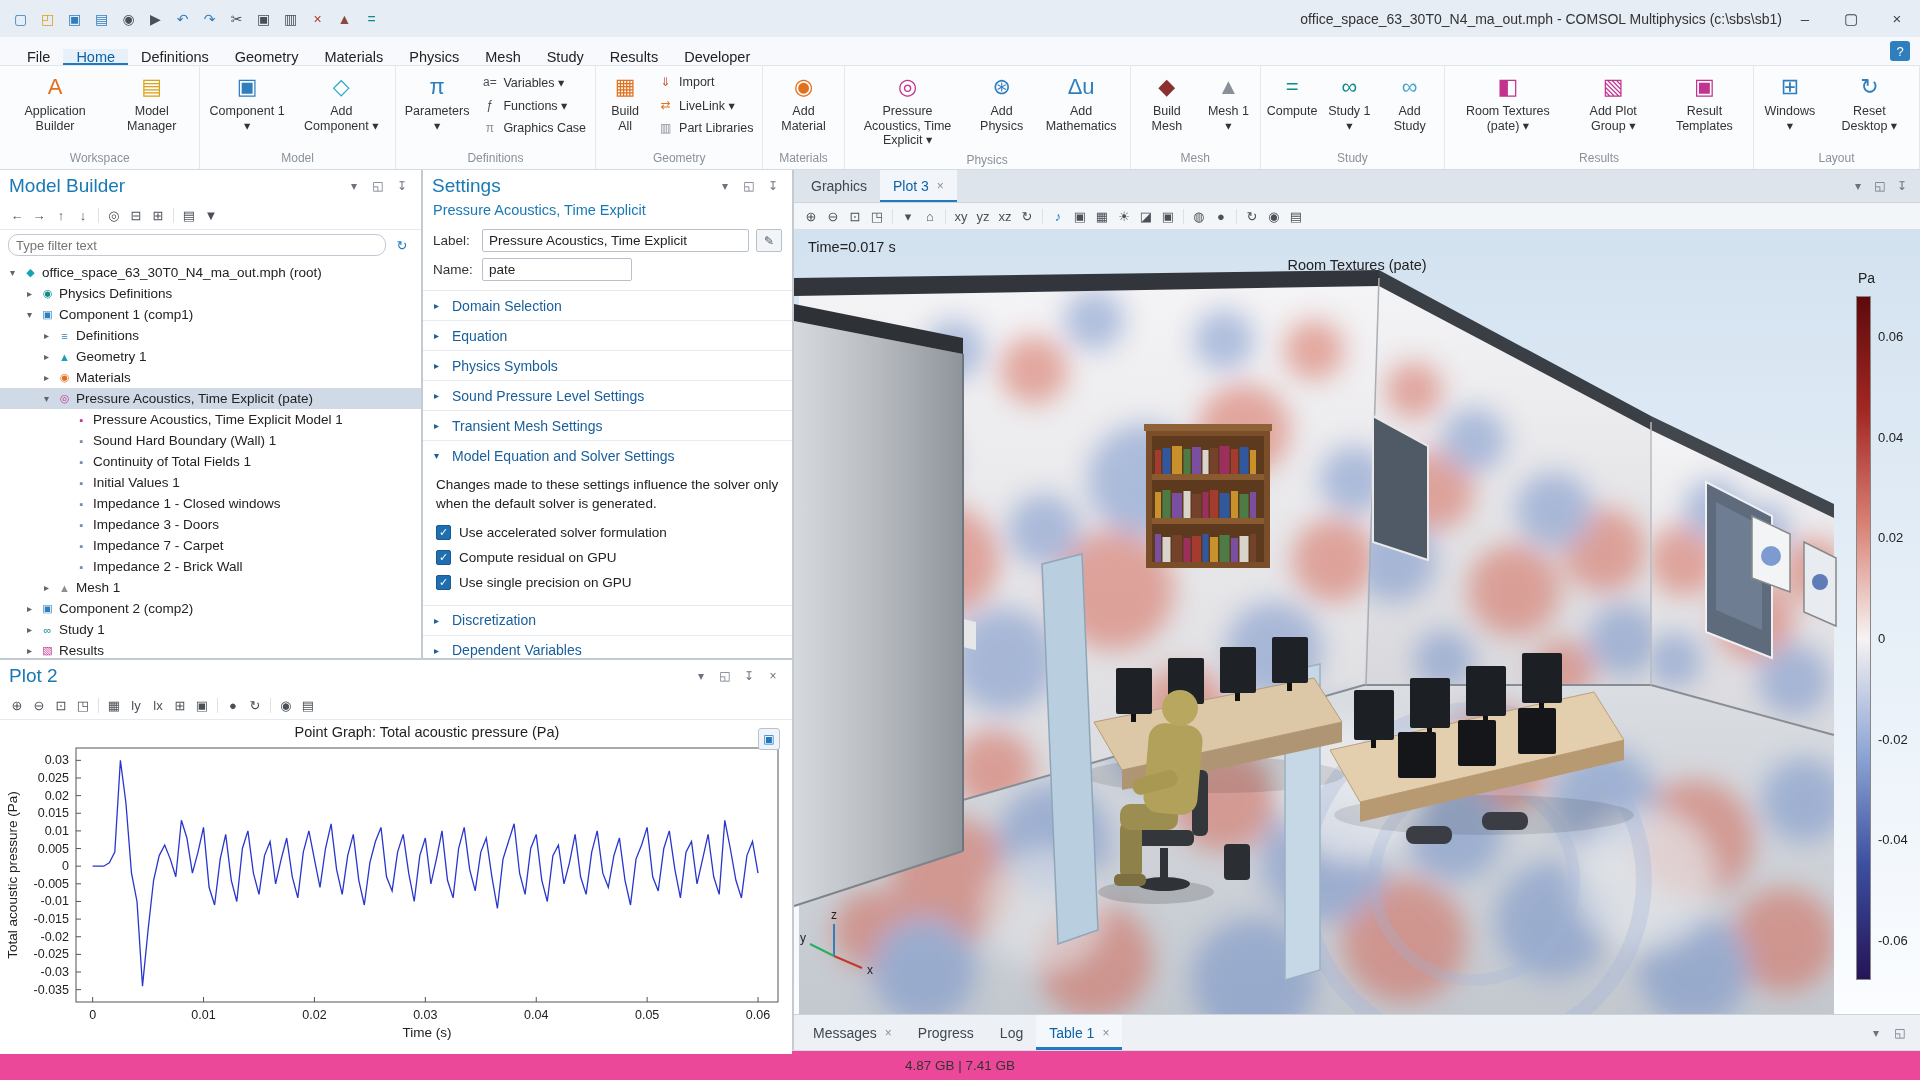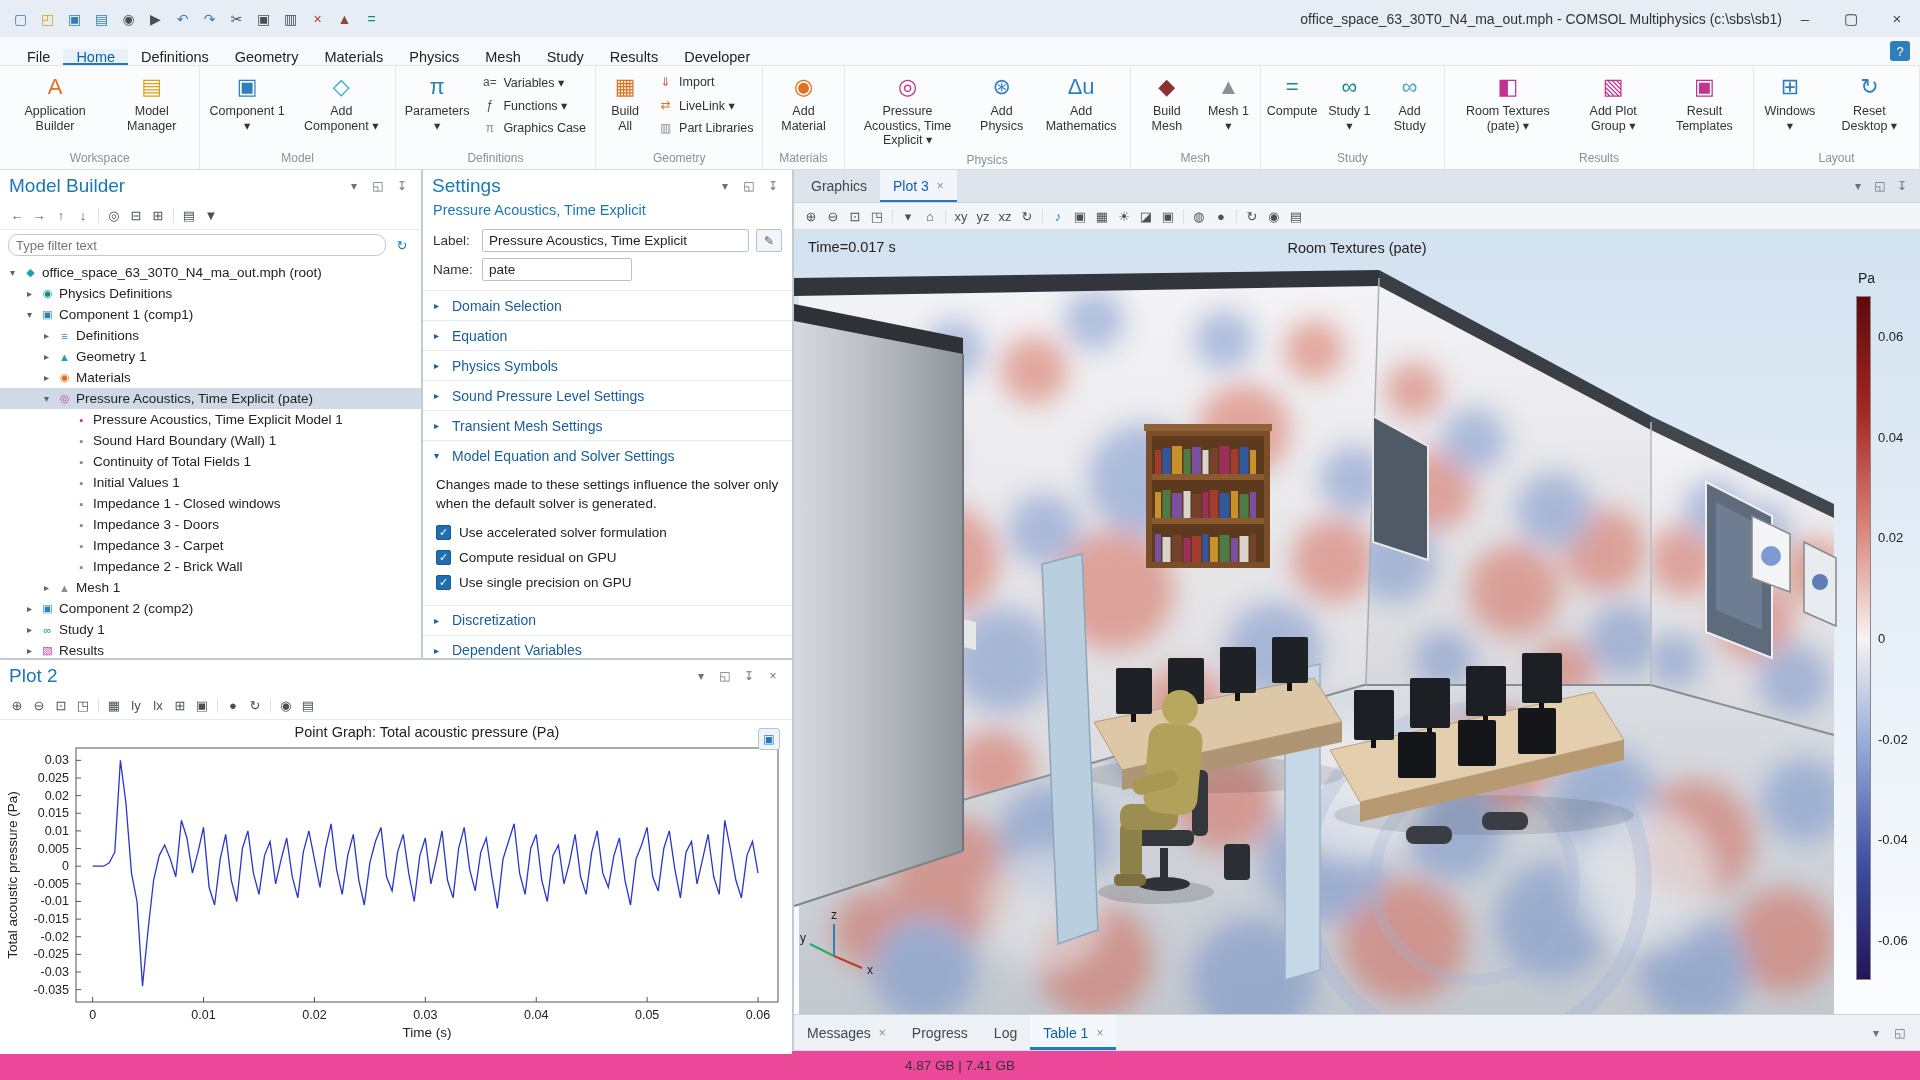--- a/index.html
+++ b/index.html
@@ -81,30 +81,30 @@
   #gcol{flex:1;display:flex;flex-direction:column;min-width:0}
   #gtabs{height:33px;background:#dde4ec;display:flex;align-items:stretch;padding-left:4px;border-bottom:1px solid #cdd4dc}
   .gtab{display:flex;align-items:center;gap:8px;padding:0 13px;font-size:14px;color:#3f4750}
   .gtab.active{background:#f2f6fa;color:#0d62a6;box-shadow:inset 0 -2px 0 #1f7ac4}
   .tab-close{font-size:12px;color:#8a919b}
   .gtabs-icons{margin-left:auto;display:flex;align-items:center;gap:2px;padding-right:8px}
   #gtoolbar{height:27px;background:#f3f6f9;border-bottom:1px solid #d9dee4;display:flex;align-items:center;padding:0 6px}
   #gview{flex:1;position:relative;overflow:hidden}
   #gview svg.scene{position:absolute;inset:0;width:100%;height:100%}
   .time-label{position:absolute;top:9px;left:14px;font-size:14.5px;color:#222}
-  .gtitle{position:absolute;top:10px;left:200px;right:200px;text-align:center;font-size:14.5px;color:#222}
+  .gtitle{position:absolute;top:27px;left:200px;right:200px;text-align:center;font-size:14.5px;color:#222}
   #legend{position:absolute;top:40px;right:6px;width:64px;bottom:22px}
   .legend-unit{position:absolute;top:0;left:8px;font-size:14px;color:#222}
   #legend-bar{position:absolute;top:26px;left:6px;width:15px;bottom:12px;border:1px solid #808archive0}
   #legend-bar{border:1px solid #888}
   #legend-ticks{position:absolute;top:26px;bottom:12px;left:0;right:0}
   .lg-tick{position:absolute;left:28px;transform:translateY(-50%);font-size:13px;color:#222;white-space:nowrap}
 
   
-  #btabs{height:36px;background:#edf1f6;border-top:1px solid #ccd3db;display:flex;align-items:stretch;padding-left:0}
+  #btabs{height:36px;background:#edf1f6;border-top:1px solid #ccd3db;display:flex;align-items:stretch;padding-left:6px}
   .btab{display:flex;align-items:center;gap:8px;padding:0 13px;font-size:14px;color:#3f4750}
   .btab.active{color:#0d62a6;box-shadow:inset 0 -3px 0 #1f7ac4;background:#f4f7fb}
   .btabs-icons{margin-left:auto;display:flex;align-items:center;gap:4px;padding-right:10px;color:#6b7280}
   #statusbar{height:30px;background:#ec4899;border-top:1px solid #d5dbe2;display:flex;align-items:center;justify-content:center;font-size:13.5px;color:#333}
 </style>
 </head>
 <body>
 
 <div id="titlebar">
   <div class="qat" id="qat">
@@ -397,21 +397,21 @@
               <span>Impedance 1 - Closed windows</span>
             </div>
             <div class="tnode" style="padding-left: 57px;">
               <span class="tarrow"></span>
               <span class="ticon" style="color: rgb(111, 140, 174);">▪</span>
               <span>Impedance 3 - Doors</span>
             </div>
             <div class="tnode" style="padding-left: 57px;">
               <span class="tarrow"></span>
               <span class="ticon" style="color: rgb(111, 140, 174);">▪</span>
-              <span>Impedance 3 - Carpet</span>
+              <span>Impedance 7 - Carpet</span>
             </div>
             <div class="tnode" style="padding-left: 57px;">
               <span class="tarrow"></span>
               <span class="ticon" style="color: rgb(111, 140, 174);">▪</span>
               <span>Impedance 2 - Brick Wall</span>
             </div>
             <div class="tnode" style="padding-left: 40px;">
               <span class="tarrow">▸</span>
               <span class="ticon" style="color: rgb(138, 144, 154);">▲</span>
               <span>Mesh 1</span>

